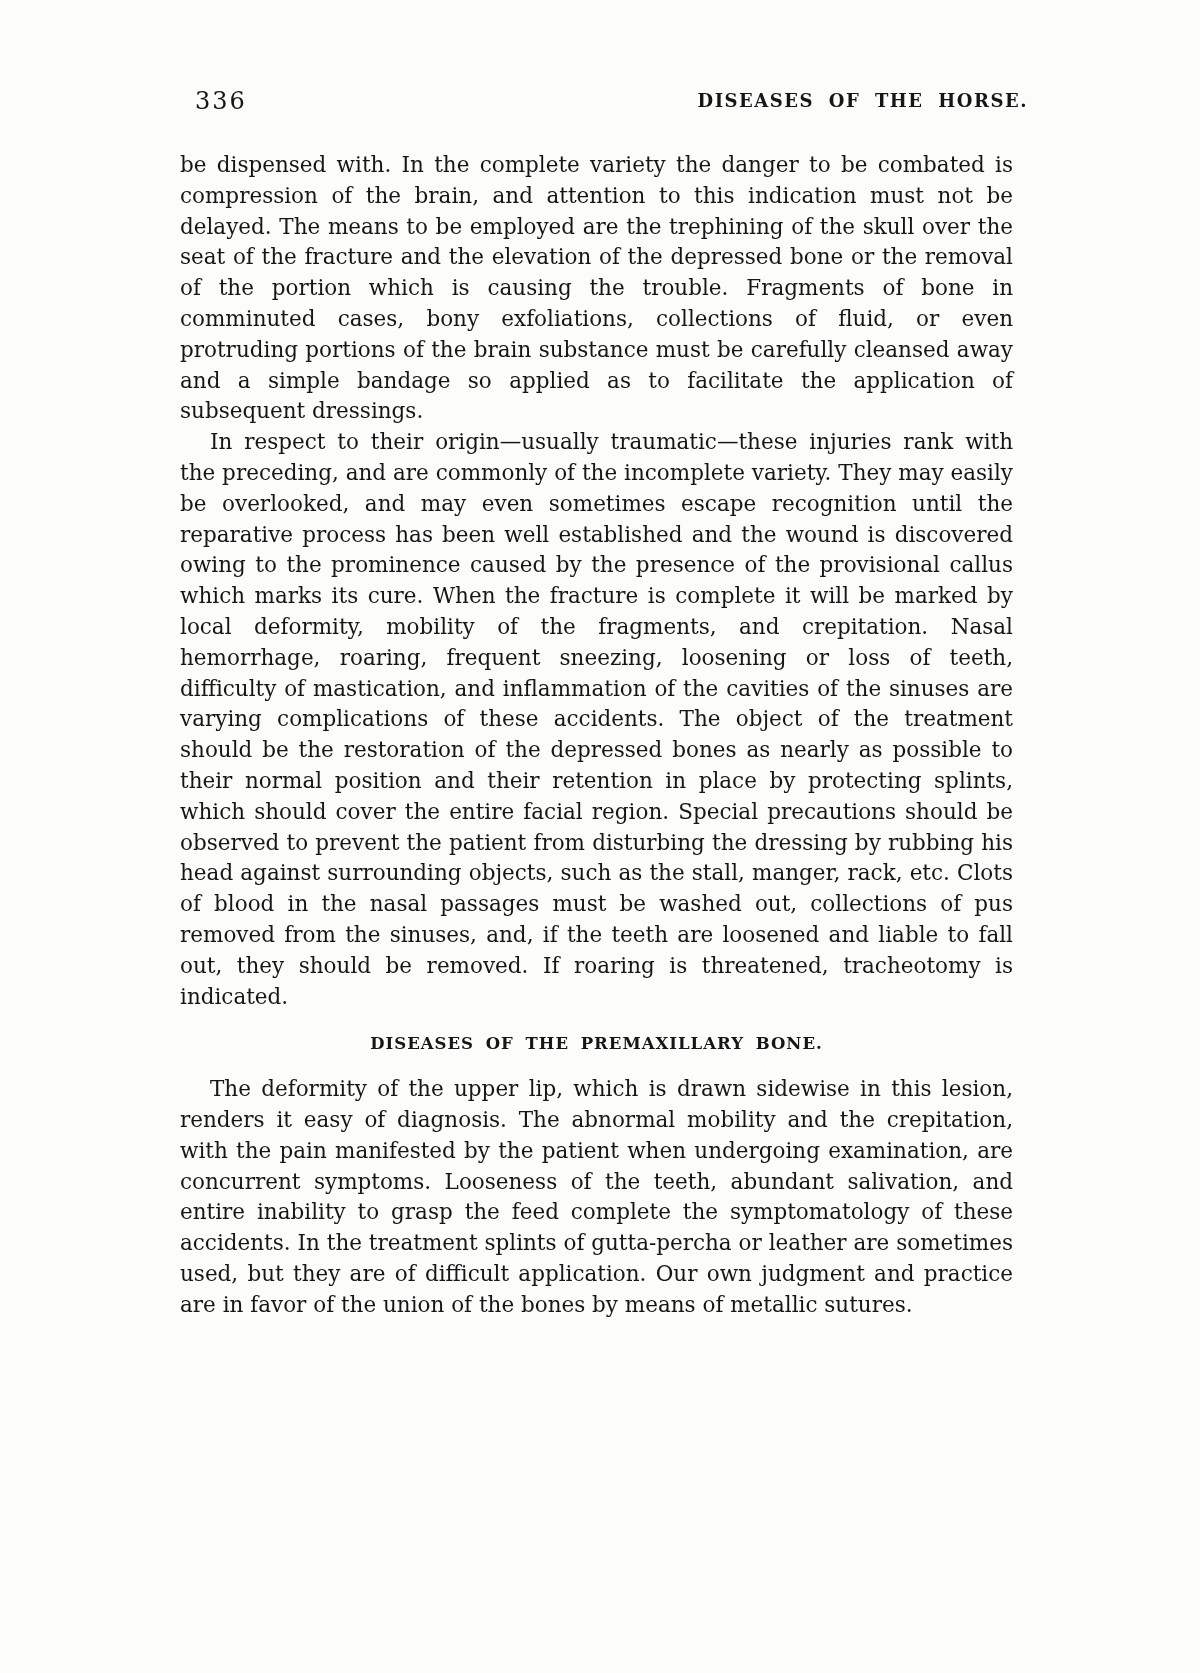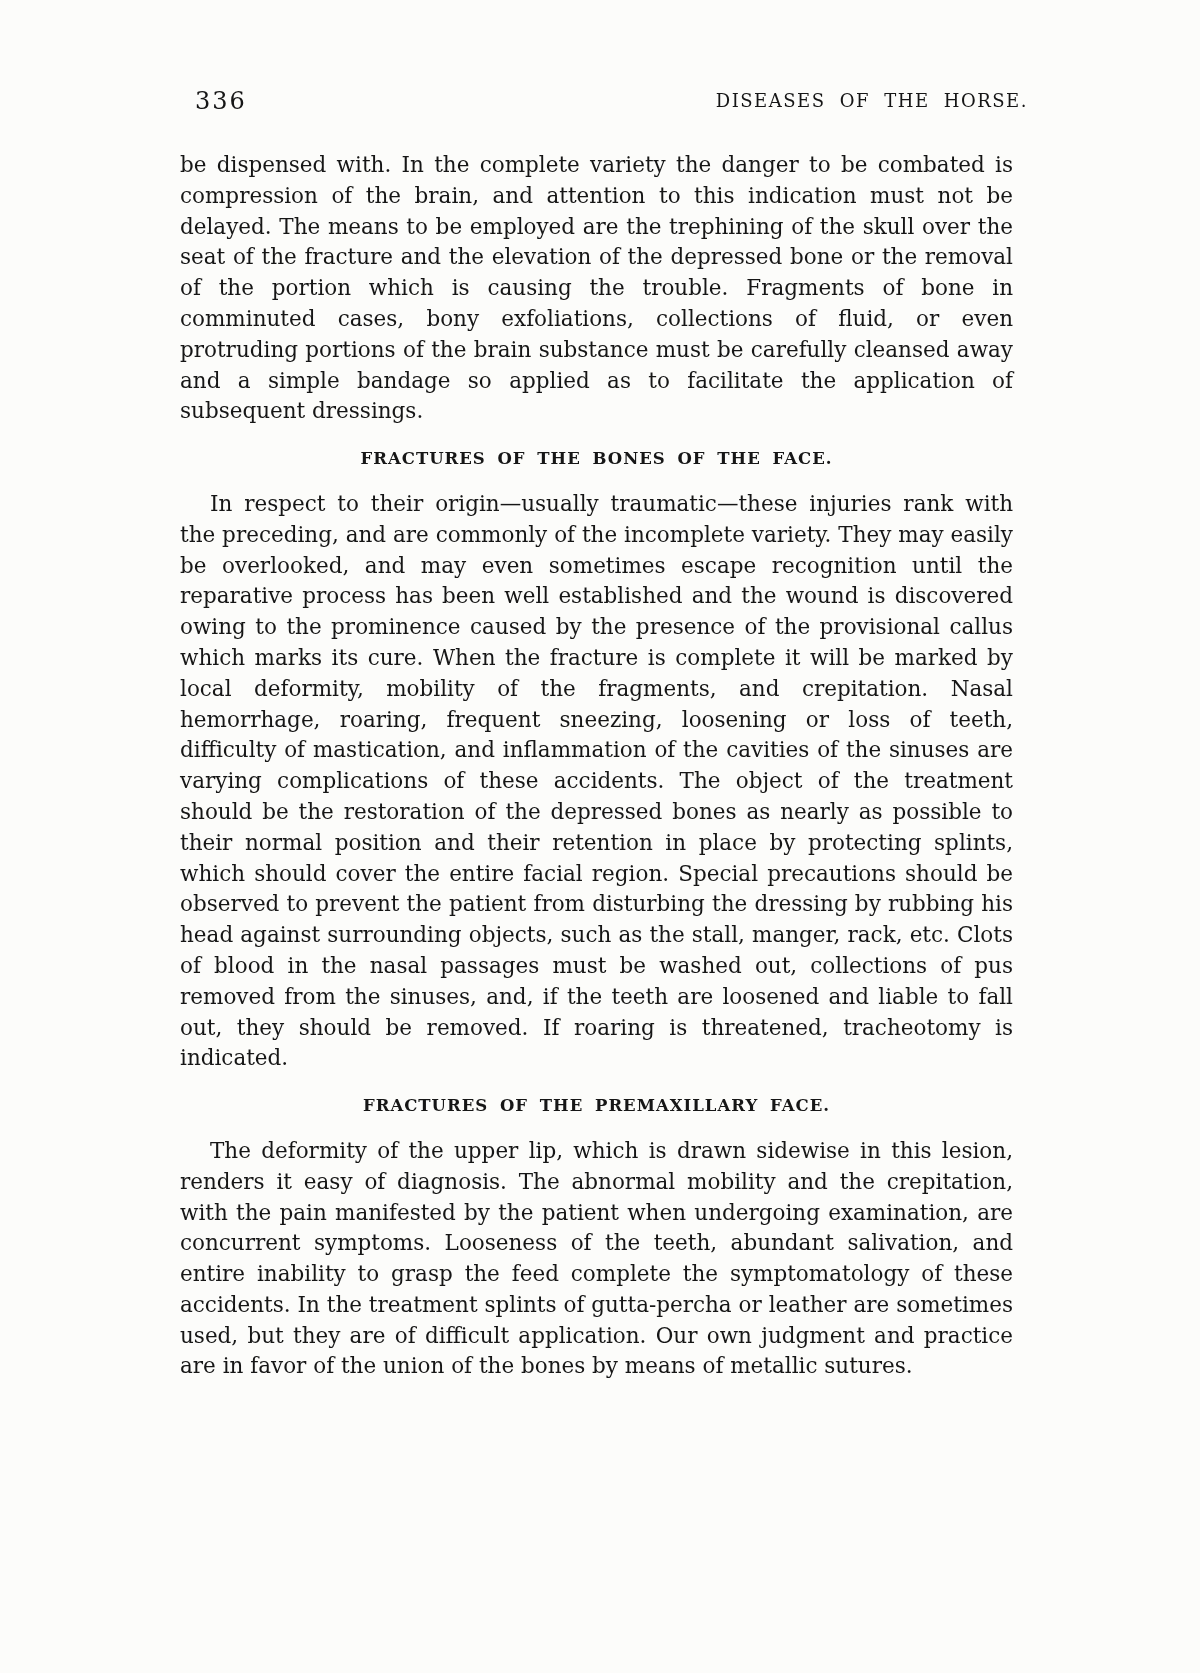--- a/index.html
+++ b/index.html
@@ -27,21 +27,21 @@
   .page-number {
     position: absolute;
     left: 0;
     top: -3px;
     font-size: 24px;
     letter-spacing: 2px;
     font-weight: normal;
   }
   .head-title {
     font-size: 18px;
-    font-weight: normal;
+    font-weight: bold;
     letter-spacing: 1.5px;
     word-spacing: 7px;
   }
   .text-block {
     position: absolute;
     top: 150px;
     left: 180px;
     width: 833px;
     font-size: 21.5px;
     line-height: 30.8px;
@@ -71,24 +71,23 @@
 
   <header class="running-head">
     <span class="page-number">336</span>
     <span class="head-title">DISEASES OF THE HORSE.</span>
   </header>
 
   <main class="text-block">
 
     <p class="para no-indent">be dispensed with.  In the complete variety the danger to be combated is compression of the brain, and attention to this indication must not be delayed.  The means to be employed are the trephining of the skull over the seat of the fracture and the elevation of the depressed bone or the removal of the portion which is causing the trouble.  Fragments of bone in comminuted cases, bony exfoliations, collections of fluid, or even protruding portions of the brain substance must be carefully cleansed away and a simple bandage so applied as to facilitate the application of subsequent dressings.</p>
 
-    <h2 class="section-heading">FRACTURES OF THE BONES OF THE FACE.</h2>
 
     <p class="para">In respect to their origin—usually traumatic—these injuries rank with the preceding, and are commonly of the incomplete variety. They may easily be overlooked, and may even sometimes escape recognition until the reparative process has been well established and the wound is discovered owing to the prominence caused by the presence of the provisional callus which marks its cure.  When the fracture is complete it will be marked by local deformity, mobility of the fragments, and crepitation.  Nasal hemorrhage, roaring, frequent sneezing, loosening or loss of teeth, difficulty of mastication, and inflammation of the cavities of the sinuses are varying complications of these accidents.  The object of the treatment should be the restoration of the depressed bones as nearly as possible to their normal position and their retention in place by protecting splints, which should cover the entire facial region.  Special precautions should be observed to prevent the patient from disturbing the dressing by rubbing his head against surrounding objects, such as the stall, manger, rack, etc.  Clots of blood in the nasal passages must be washed out, collections of pus removed from the sinuses, and, if the teeth are loosened and liable to fall out, they should be removed.  If roaring is threatened, tracheotomy is indicated.</p>
 
-    <h2 class="section-heading">FRACTURES OF THE PREMAXILLARY FACE.</h2>
+    <h2 class="section-heading">DISEASES OF THE PREMAXILLARY BONE.</h2>
 
 
     <p class="para">The deformity of the upper lip, which is drawn sidewise in this lesion, renders it easy of diagnosis.  The abnormal mobility and the crepitation, with the pain manifested by the patient when undergoing examination, are concurrent symptoms.  Looseness of the teeth, abundant salivation, and entire inability to grasp the feed complete the symptomatology of these accidents.  In the treatment splints of gutta-percha or leather are sometimes used, but they are of difficult application.  Our own judgment and practice are in favor of the union of the bones by means of metallic sutures.</p>
 
   </main>
 
 </div>
 
 </body></html>

